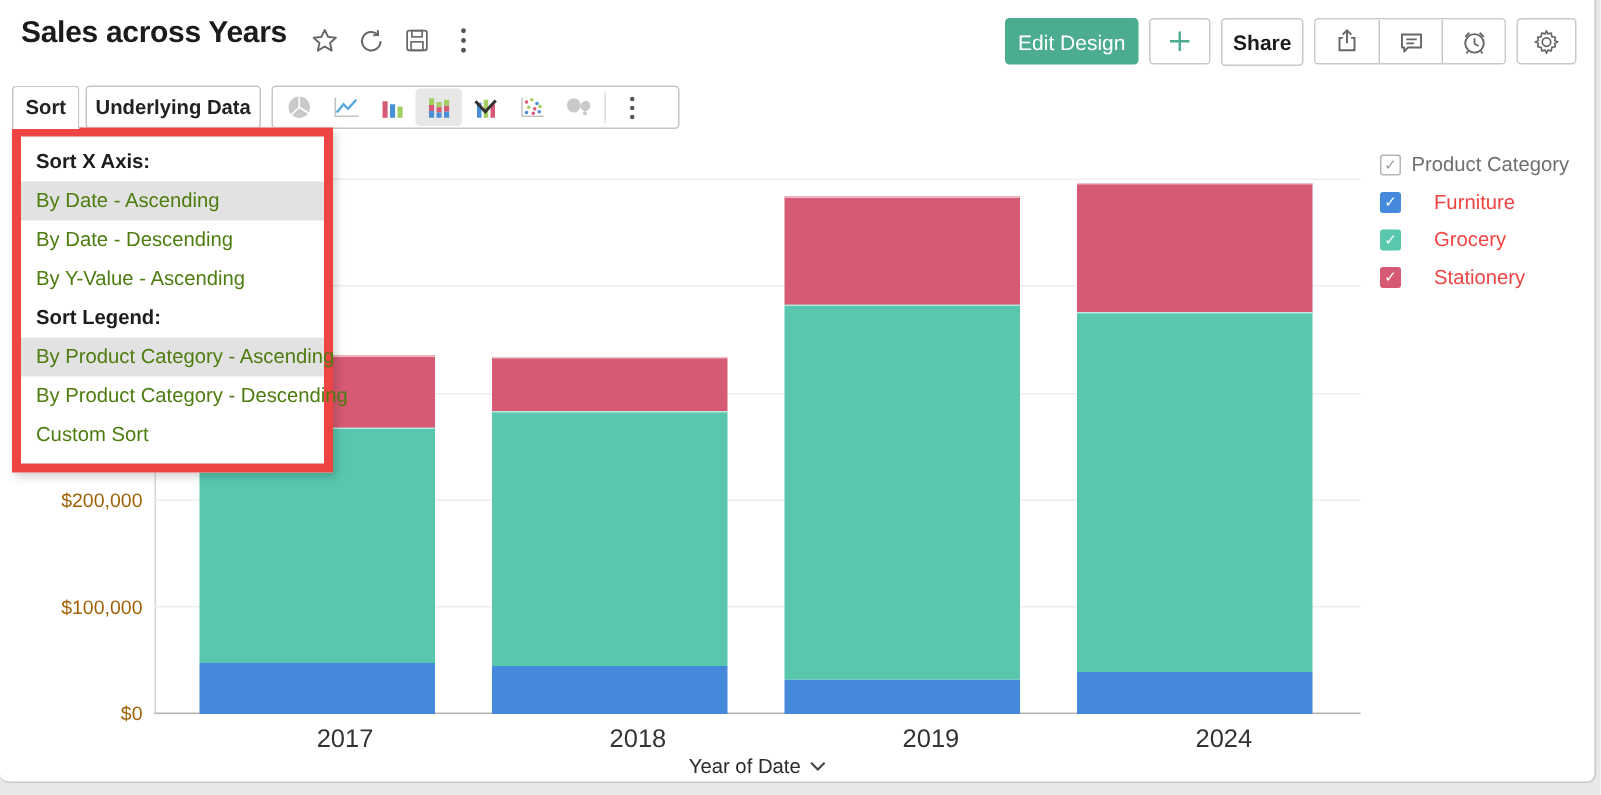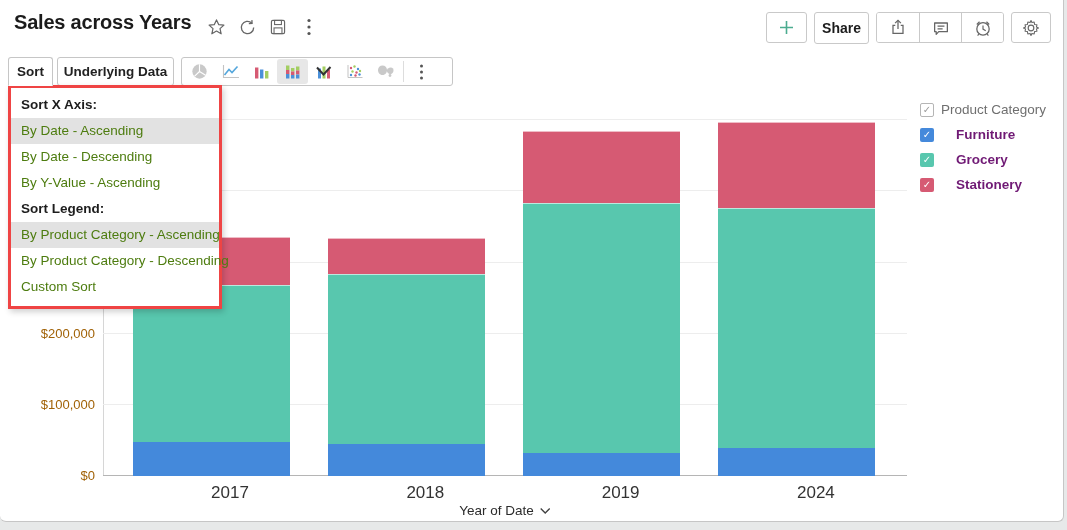--- a/index.html
+++ b/index.html
@@ -42,21 +42,21 @@
   }
   #sort-btn { left:8px; width:45px; z-index:30; border-bottom-color:#fff; border-radius:3px 3px 0 0; }
   #ud-btn { left:57px; width:117px; }
   .chartbar { position:absolute; left:181px; top:0; width:272px; height:29px; border:1px solid #c6c6c6; border-radius:3px; background:#fff; display:flex; align-items:center; padding:0 2px; }
   .ct-cell { width:31px; height:25px; border-radius:3px; display:flex; align-items:center; justify-content:center; cursor:pointer; }
   .ct-cell.selected { background:#e7e7e7; }
   .ct-sep { width:1px; height:21px; background:#ddd; margin:0 2px; }
   
   .menu {
     position:absolute; left:8px; top:85px; width:214px; z-index:25;
-    background:#fff; border:3px solid #ef4444; box-shadow:2px 3px 6px rgba(0,0,0,.18);
+    background:#fff; border:6px solid #ef4444; box-shadow:2px 3px 6px rgba(0,0,0,.18);
     padding:4px 0 6px 0;
   }
   .menu-row { height:26px; line-height:26px; font-size:13.5px; color:#4d7c0f; padding:0 10px; white-space:nowrap; cursor:pointer; }
   .menu-row.hdr-row { font-weight:700; color:#1d1d1d; cursor:default; }
   .menu-row.hl { background:#e2e2e2; }
   
   .chart-area { position:absolute; left:0; top:87px; width:100%; height:435px; }
   #plot { position:absolute; left:103px; top:9px; width:804px; height:380px; }
   .gridline { position:absolute; left:0; width:100%; height:1px; background:#ededed; }
   .x-axis-line { position:absolute; left:0; bottom:0; width:100%; height:1px; background:#b5b5b5; }
@@ -65,21 +65,21 @@
   .seg-upper { box-shadow: inset 0 1px 0 rgba(255,255,255,.6); }
   .ytick { position:absolute; width:70px; text-align:right; font-size:13px; color:#a16207; }
   .xtick { position:absolute; font-size:17px; color:#333; transform:translateX(-50%);margin-left:19px; }
   .axis-title { position:absolute; font-size:13.5px; color:#2b2b2b; display:flex; align-items:center; gap:5px; cursor:pointer; transform:translateX(-50%); }
   
   .legend { position:absolute; left:920px; top:15px; }
   .lg-row { display:flex; align-items:center; gap:7px; margin-bottom:10px; cursor:pointer; }
   .lg-box { width:14px; height:14px; border-radius:2px; display:flex; align-items:center; justify-content:center; font-size:10px; color:#fff; }
   .lg-box.unfilled { background:#fff; border:1px solid #b5b5b5; color:#9a9a9a; }
   .lg-title { font-size:13.5px; color:#6f6f6f; }
-  .lg-label { font-size:13.5px; color:#701a75; font-weight:700;padding-left:15px; }
+  .lg-label { font-size:13.5px; color:#ef4444; font-weight:400;padding-left:15px; }
   svg { display:block; }
 </style>
 </head>
 <body>
 
 <div class="card">
 
   <div class="hdr">
     <div class="title">Sales across Years</div>
 
@@ -105,20 +105,21 @@
       <span class="hicon">
         <svg width="6" height="18" viewBox="0 0 6 18">
             <circle cx="3" cy="2.5" r="1.6" fill="#555"></circle>
             <circle cx="3" cy="9" r="1.6" fill="#555"></circle>
             <circle cx="3" cy="15.5" r="1.6" fill="#555"></circle>
           </svg>
       </span>
     </div>
 
     <div class="hdr-right">
+      <button class="btn btn-primary">Edit Design</button>
       <button class="btn btn-plus">
         <span>
           <svg width="17" height="17" viewBox="0 0 17 17">
               <path d="M8.5 2v13M2 8.5h13" stroke="#4cac90" stroke-width="1.6"></path>
             </svg>
         </span>
       </button>
       <button class="btn btn-share">Share</button>
       <div class="btn-icongroup">
         <span class="gcell">

